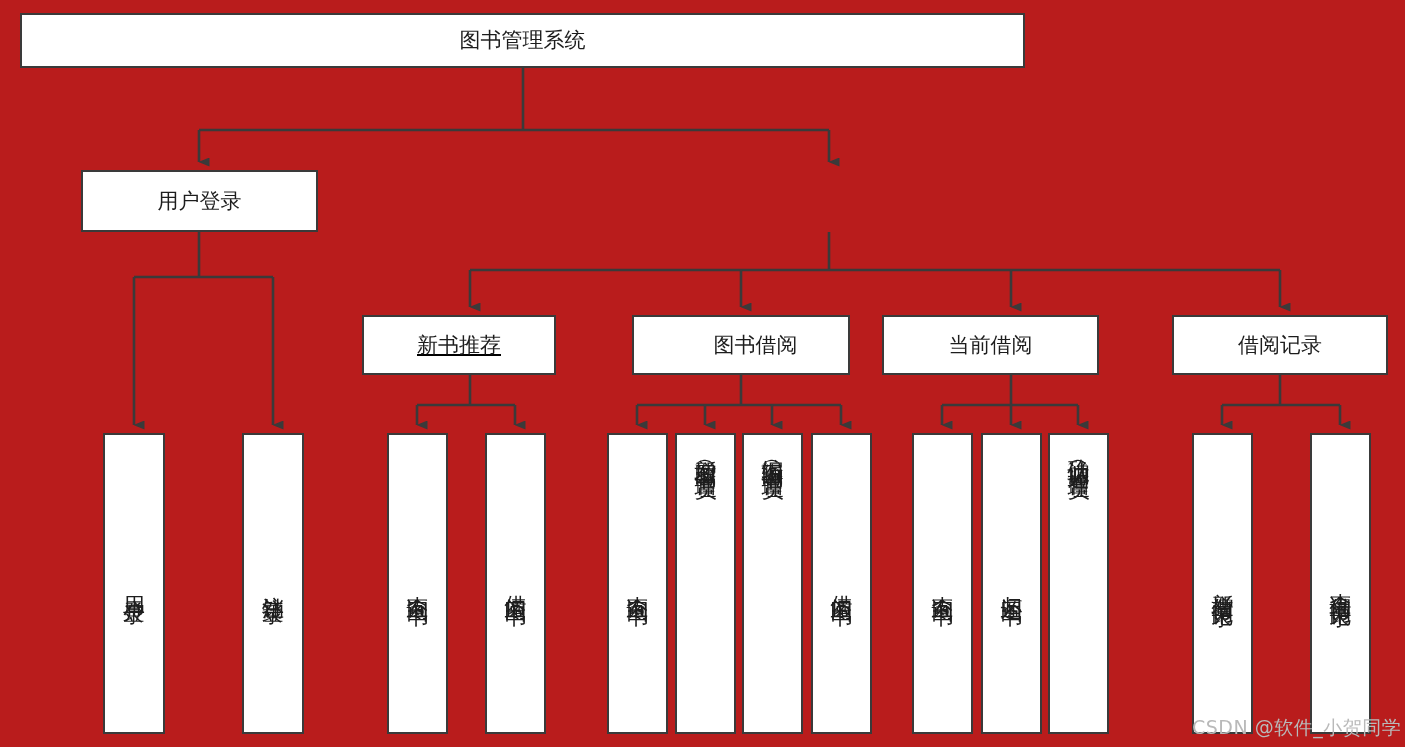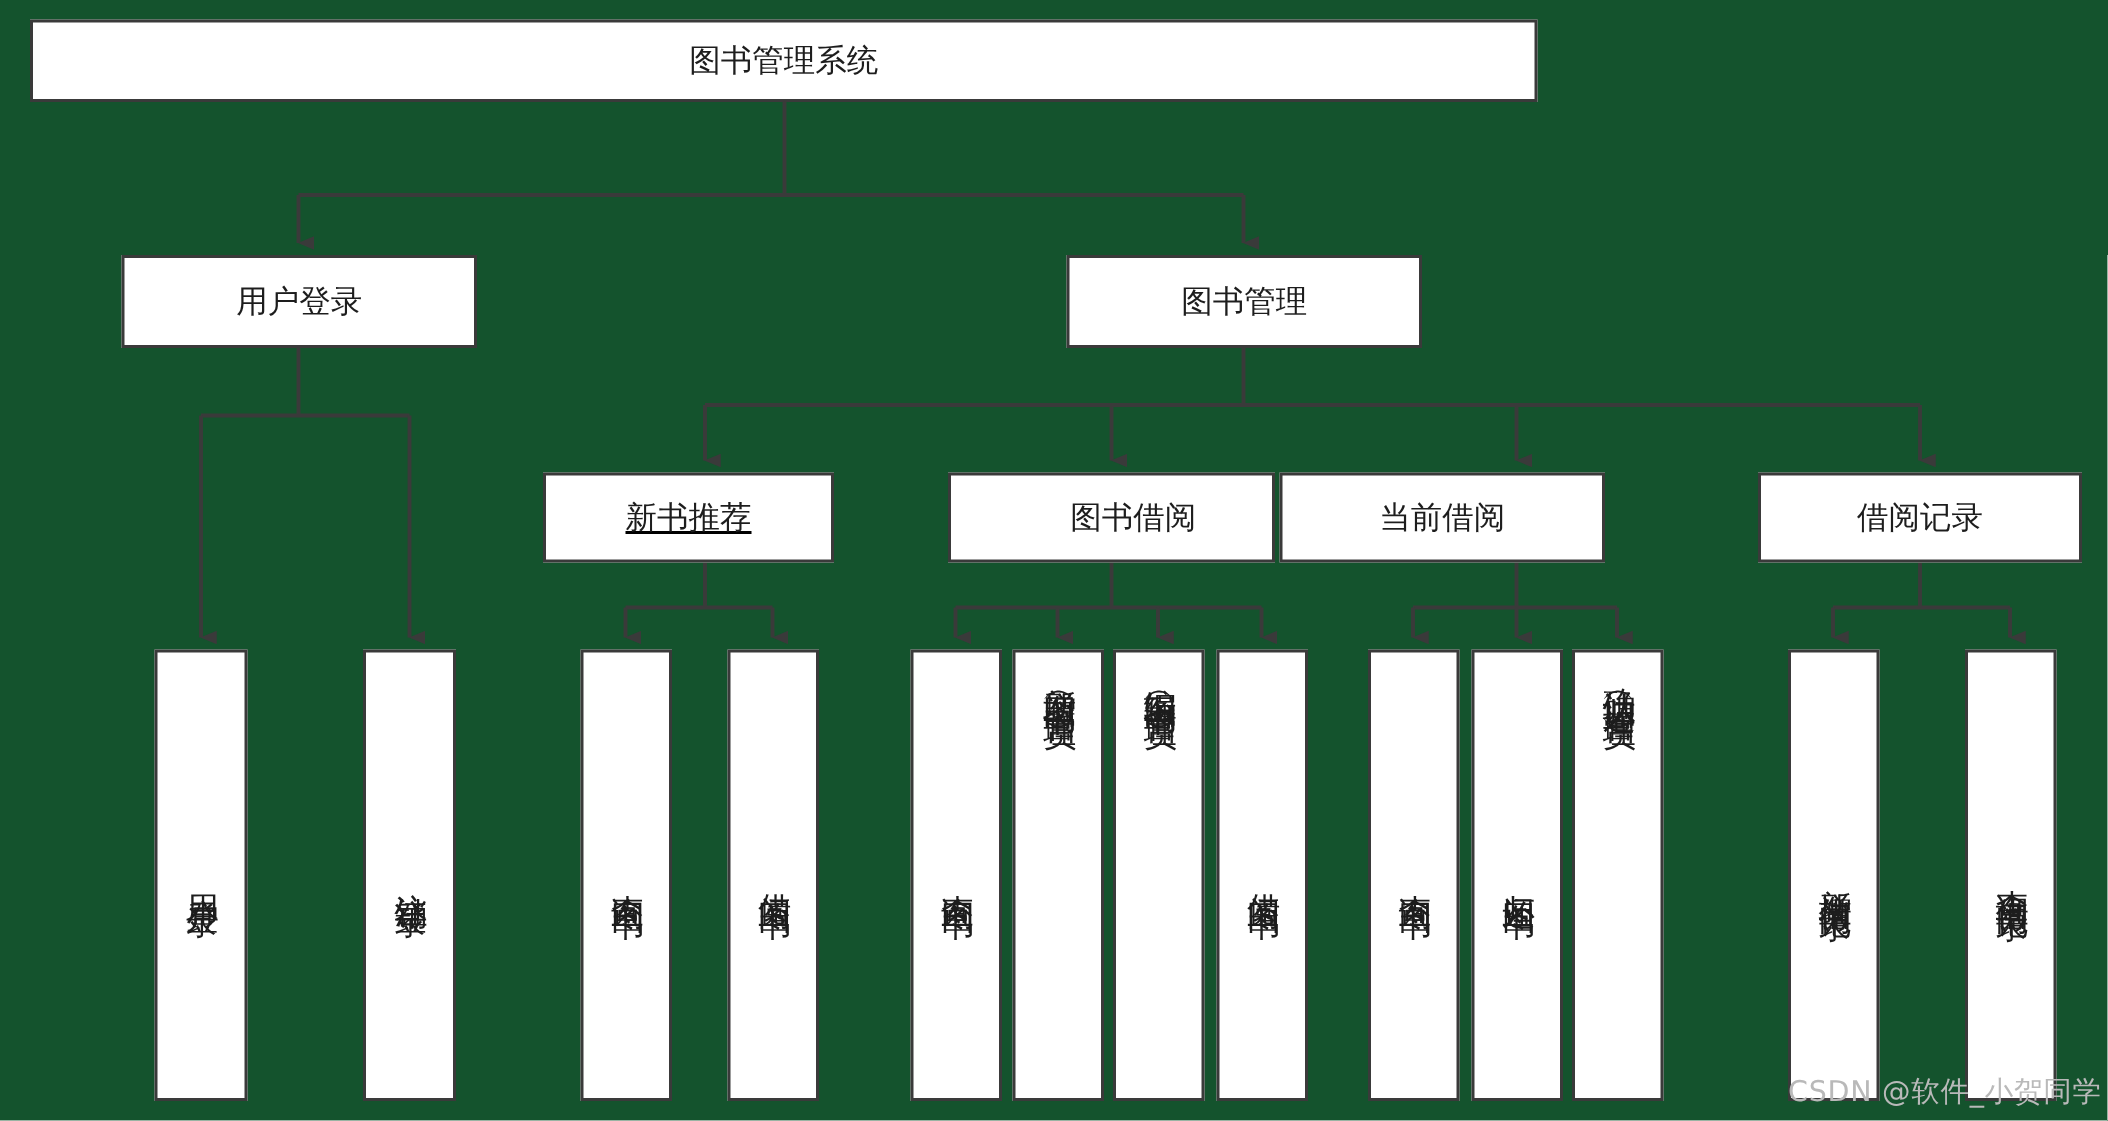--- a/index.html
+++ b/index.html
@@ -7,21 +7,21 @@
     padding: 0;
     background: #ffffff;
   }
   body {
     font-family: "DejaVu Sans", "Liberation Sans", sans-serif;
   }
   #diagram-root {
     position: relative;
     width: 1405px;
     height: 747px;
-    background: #14532d;
+    background: #b91c1c;
     overflow: hidden;
   }
   svg.connectors {
     position: absolute;
     left: 0;
     top: 0;
     width: 1405px;
     height: 747px;
     pointer-events: none;
   }
@@ -124,33 +124,30 @@
   </svg>
 
   <div class="node horizontal" style="left:20px; top:13px; width:1005px; height:55px;">
     <span class="node-label">图书管理系统</span>
   </div>
 
   <div class="node horizontal" style="left:81px; top:170px; width:237px; height:62px;">
     <span class="node-label">用户登录</span>
   </div>
 
-  <div class="node horizontal" style="left:711px; top:170px; width:237px; height:62px;">
-    <span class="node-label">图书管理</span>
-  </div>
 
   <div class="node horizontal" style="left:362px; top:315px; width:194px; height:60px;text-decoration:underline;">
     <span class="node-label">新书推荐</span>
   </div>
 
   <div class="node horizontal" style="left:632px; top:315px; width:218px; height:60px;padding-left:29px;">
     <span class="node-label">图书借阅</span>
   </div>
 
-  <div class="node horizontal" style="left:853px; top:315px; width:217px; height:60px;">
+  <div class="node horizontal" style="left:882px; top:315px; width:217px; height:60px;">
     <span class="node-label">当前借阅</span>
   </div>
 
   <div class="node horizontal" style="left:1172px; top:315px; width:216px; height:60px;">
     <span class="node-label">借阅记录</span>
   </div>
 
   <div class="node vertical center-v" style="left:103px; top:433px; width:62px; height:301px;">
     <span class="node-label">用户登录</span>
   </div>

